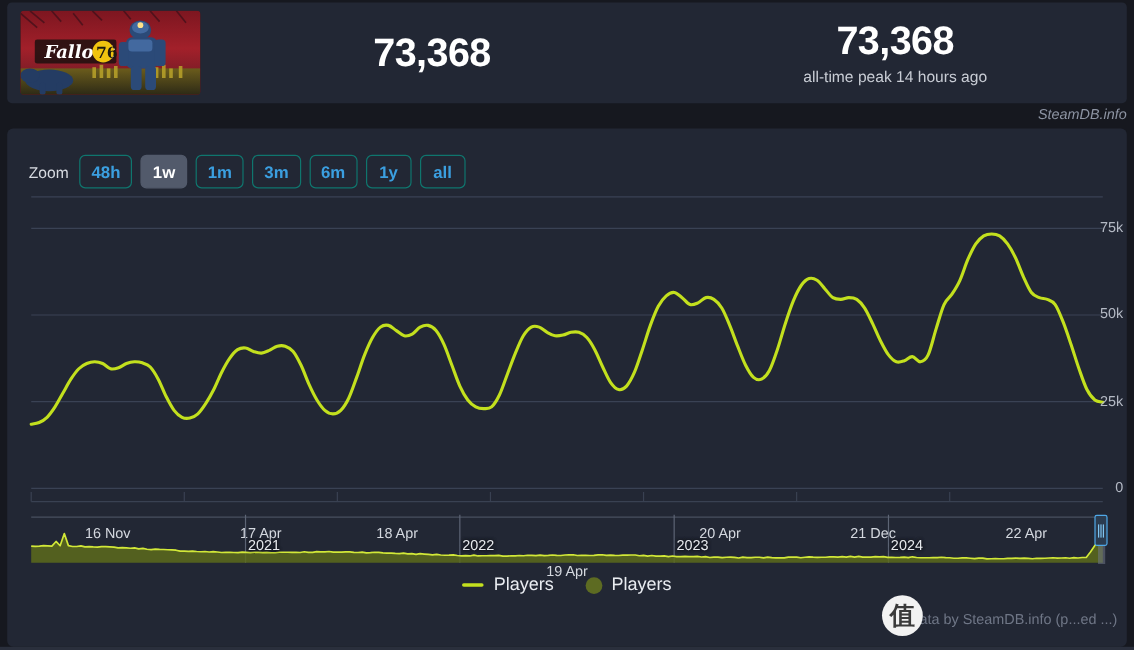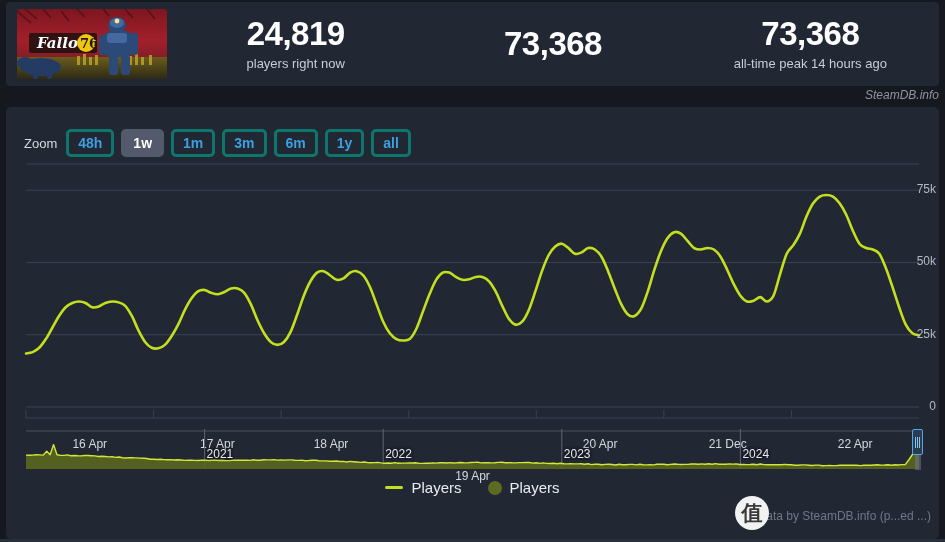--- a/index.html
+++ b/index.html
@@ -48,21 +48,21 @@
   }
 
   
   .zoom-row {
     position: absolute; left: 18px; top: 22px;
     display: flex; align-items: center; gap: 7px;
   }
   .zoom-label { font-size: 13px; color: #d8dbe1; margin-right: 2px; }
   .zoom-btn {
     min-width: 38px; height: 28px; padding: 0 9px;
-    border: 3px solid #0f766e; border-radius: 5px;
+    border: 1px solid #0f766e; border-radius: 5px;
     background: transparent; color: #3b9fe0;
     font-size: 14px; font-weight: bold; font-family: "Liberation Sans", sans-serif;
     display: flex; align-items: center; justify-content: center;
     cursor: pointer;
   }
   .zoom-btn.active {
     background: #525a6b; color: #ffffff; border-color: #525a6b;
   }
 
   
@@ -193,24 +193,20 @@
           <rect x="30" y="60" width="5" height="10" rx="2"></rect>
         </g>
 
         <rect x="12" y="24" width="68" height="20" rx="2" fill="#12100d" opacity="0.78"></rect>
         <text x="20" y="39" font-family="DejaVu Serif, serif" font-size="15" font-style="italic" font-weight="bold" fill="#ffffff">Fallout</text>
         <rect x="60" y="25" width="18" height="18" rx="9" fill="#f1c40f"></rect>
         <text x="63" y="39" font-family="DejaVu Serif, serif" font-size="13" font-weight="bold" fill="#1d1a10">76</text>
       </svg>
     </div>
 
-    <div class="stat-col">
-      <div class="stat-num">24,819</div>
-      <div class="stat-lab">players right now</div>
-    </div>
 
     <div class="stat-col">
       <div class="stat-num">73,368</div>
     </div>
 
     <div class="stat-col">
       <div class="stat-num">73,368</div>
       <div class="stat-lab">all-time peak 14 hours ago</div>
     </div>
   </div>
@@ -251,21 +247,21 @@
           </g>
         <path id="series-path" fill="none" stroke="#c3e01e" stroke-width="2.6" stroke-linejoin="round" stroke-linecap="round" d="M20.00 191.53 C21.10 191.29,24.41 191.05,26.61 190.09 C28.82 189.12,31.02 187.92,33.23 185.75 C35.43 183.58,37.64 180.45,39.84 177.08 C42.05 173.71,44.25 169.37,46.46 165.52 C48.66 161.66,50.87 157.33,53.07 153.96 C55.28 150.59,57.48 147.45,59.69 145.29 C61.89 143.12,64.10 141.91,66.30 140.95 C68.51 139.99,70.71 139.51,72.92 139.51 C75.12 139.51,77.33 139.99,79.53 140.95 C81.74 141.91,83.94 144.71,86.15 145.29 C88.35 145.86,90.56 145.14,92.76 144.42 C94.97 143.70,97.17 141.77,99.38 140.95 C101.58 140.13,103.79 139.60,105.99 139.51 C108.20 139.41,110.40 139.65,112.61 140.37 C114.81 141.10,117.02 141.58,119.22 143.84 C121.43 146.11,123.63 149.86,125.84 153.96 C128.04 158.05,130.25 164.07,132.45 168.41 C134.66 172.74,136.86 177.08,139.07 179.97 C141.27 182.86,143.48 184.69,145.68 185.75 C147.89 186.81,150.09 186.81,152.30 186.33 C154.50 185.85,156.71 184.88,158.91 182.86 C161.12 180.84,163.32 177.56,165.53 174.19 C167.73 170.82,169.94 166.96,172.14 162.63 C174.35 158.29,176.55 152.51,178.76 148.18 C180.96 143.84,183.17 139.75,185.37 136.62 C187.58 133.48,189.78 130.84,191.99 129.39 C194.19 127.95,196.40 127.70,198.60 127.95 C200.80 128.19,203.01 130.11,205.21 130.84 C207.42 131.56,209.62 132.43,211.83 132.28 C214.03 132.14,216.24 130.93,218.44 129.97 C220.65 129.00,222.85 127.08,225.06 126.50 C227.26 125.92,229.47 125.78,231.67 126.50 C233.88 127.22,236.08 128.19,238.29 130.84 C240.49 133.48,242.70 137.82,244.90 142.40 C247.11 146.97,249.31 153.48,251.52 158.29 C253.72 163.11,255.93 167.69,258.13 171.30 C260.34 174.91,262.54 178.04,264.75 179.97 C266.95 181.90,269.16 182.86,271.36 182.86 C273.57 182.86,275.77 182.14,277.98 179.97 C280.18 177.80,282.39 174.43,284.59 169.85 C286.80 165.28,289.00 158.53,291.21 152.51 C293.41 146.49,295.62 139.27,297.82 133.73 C300.03 128.19,302.23 123.13,304.44 119.27 C306.64 115.42,308.85 112.29,311.05 110.60 C313.26 108.92,315.46 108.68,317.67 109.16 C319.87 109.64,322.08 112.05,324.28 113.49 C326.49 114.94,328.69 117.35,330.90 117.83 C333.10 118.31,335.31 117.59,337.51 116.38 C339.72 115.18,341.92 111.81,344.13 110.60 C346.33 109.40,348.54 108.68,350.74 109.16 C352.95 109.64,355.15 110.84,357.36 113.49 C359.56 116.14,361.77 120.24,363.97 125.05 C366.18 129.87,368.38 136.62,370.59 142.40 C372.79 148.18,375.00 154.92,377.20 159.74 C379.40 164.55,381.61 168.41,383.81 171.30 C386.02 174.19,388.22 175.88,390.43 177.08 C392.63 178.28,394.84 178.52,397.04 178.52 C399.25 178.52,401.45 179.01,403.66 177.08 C405.86 175.15,408.07 171.54,410.27 166.96 C412.48 162.39,414.68 155.40,416.89 149.62 C419.09 143.84,421.30 137.58,423.50 132.28 C425.71 126.98,427.91 121.44,430.12 117.83 C432.32 114.22,434.53 111.81,436.73 110.60 C438.94 109.40,441.14 109.88,443.35 110.60 C445.55 111.33,447.76 113.73,449.96 114.94 C452.17 116.14,454.37 117.44,456.58 117.83 C458.78 118.21,460.99 117.73,463.19 117.25 C465.40 116.77,467.60 115.32,469.81 114.94 C472.01 114.55,474.22 114.22,476.42 114.94 C478.63 115.66,480.83 116.87,483.04 119.27 C485.24 121.68,487.45 125.30,489.65 129.39 C491.86 133.48,494.06 139.27,496.27 143.84 C498.47 148.42,500.68 153.72,502.88 156.85 C505.09 159.98,507.29 162.15,509.50 162.63 C511.70 163.11,513.91 162.15,516.11 159.74 C518.32 157.33,520.52 153.23,522.73 148.18 C524.93 143.12,527.14 135.89,529.34 129.39 C531.55 122.89,533.75 115.18,535.96 109.16 C538.16 103.14,540.37 97.36,542.57 93.26 C544.78 89.17,546.98 86.52,549.19 84.59 C551.39 82.66,553.60 81.46,555.80 81.70 C558.00 81.94,560.21 84.35,562.41 86.04 C564.62 87.72,566.82 91.09,569.03 91.82 C571.23 92.54,573.44 91.34,575.64 90.37 C577.85 89.41,580.05 86.52,582.26 86.04 C584.46 85.55,586.67 86.04,588.87 87.48 C591.08 88.93,593.28 91.09,595.49 94.71 C597.69 98.32,599.90 103.86,602.10 109.16 C604.31 114.46,606.51 120.96,608.72 126.50 C610.92 132.04,613.13 138.06,615.33 142.40 C617.54 146.73,619.74 150.59,621.95 152.51 C624.15 154.44,626.36 154.92,628.56 153.96 C630.77 152.99,632.97 150.83,635.18 146.73 C637.38 142.64,639.59 135.89,641.79 129.39 C644.00 122.89,646.20 114.46,648.41 107.71 C650.61 100.97,652.82 94.23,655.02 88.93 C657.23 83.63,659.43 79.05,661.64 75.92 C663.84 72.79,666.05 70.86,668.25 70.14 C670.46 69.42,672.66 70.14,674.87 71.59 C677.07 73.03,679.28 76.40,681.48 78.81 C683.69 81.22,685.89 84.59,688.10 86.04 C690.30 87.48,692.51 87.48,694.71 87.48 C696.92 87.48,699.12 86.04,701.33 86.04 C703.53 86.04,705.74 86.04,707.94 87.48 C710.15 88.93,712.35 91.34,714.56 94.71 C716.76 98.08,718.97 103.14,721.17 107.71 C723.38 112.29,725.58 117.83,727.79 122.16 C729.99 126.50,732.20 130.84,734.40 133.73 C736.60 136.62,738.81 138.69,741.01 139.51 C743.22 140.32,745.42 139.36,747.63 138.64 C749.83 137.92,752.04 135.03,754.24 135.17 C756.45 135.32,758.65 139.75,760.86 139.51 C763.06 139.27,765.27 138.30,767.47 133.73 C769.68 129.15,771.88 119.03,774.09 112.05 C776.29 105.06,778.50 96.63,780.70 91.82 C782.91 87.00,785.11 86.52,787.32 83.15 C789.52 79.77,791.73 76.40,793.93 71.59 C796.14 66.77,798.34 59.30,800.55 54.24 C802.75 49.19,804.96 44.51,807.16 41.24 C809.37 37.96,811.57 35.97,813.78 34.59 C815.98 33.21,818.19 32.95,820.39 32.95 C822.60 32.95,824.80 33.21,827.01 34.59 C829.21 35.97,831.42 38.20,833.62 41.24 C835.83 44.27,838.03 48.22,840.24 52.80 C842.44 57.37,844.65 63.88,846.85 68.70 C849.06 73.51,851.26 78.81,853.47 81.70 C855.67 84.59,857.88 85.07,860.08 86.04 C862.29 87.00,864.49 86.52,866.70 87.48 C868.90 88.45,871.11 88.69,873.31 91.82 C875.52 94.95,877.72 100.73,879.93 106.27 C882.13 111.81,884.34 118.55,886.54 125.05 C888.75 131.56,890.95 139.02,893.16 145.29 C895.36 151.55,897.57 158.29,899.77 162.63 C901.98 166.96,904.18 169.53,906.39 171.30 C908.59 173.07,911.90 172.94,913.00 173.27"></path>
       </svg>
       <div id="ylabels">
           <div class="ylabel" style="top: 237px;">0</div>
           <div class="ylabel" style="top: 164.744px;">25k</div>
           <div class="ylabel" style="top: 92.4878px;">50k</div>
           <div class="ylabel" style="top: 20.2317px;">75k</div>
         </div>
       <div id="xlabels">
-          <div class="xlabel" style="left: 83.7857px;">16 Apr</div>
+          <div class="xlabel" style="left: 83.7857px;">16 Nov</div>
           <div class="xlabel" style="left: 211.357px;">17 Apr</div>
           <div class="xlabel" style="left: 325px;">18 Apr</div>
           <div class="xlabel" style="left: 466.5px; margin-top: 32px;">19 Apr</div>
           <div class="xlabel" style="left: 594.071px;">20 Apr</div>
           <div class="xlabel" style="left: 721.643px;">21 Dec</div>
           <div class="xlabel" style="left: 849.214px;">22 Apr</div>
         </div>
     </div>
 
     <div class="nav">

